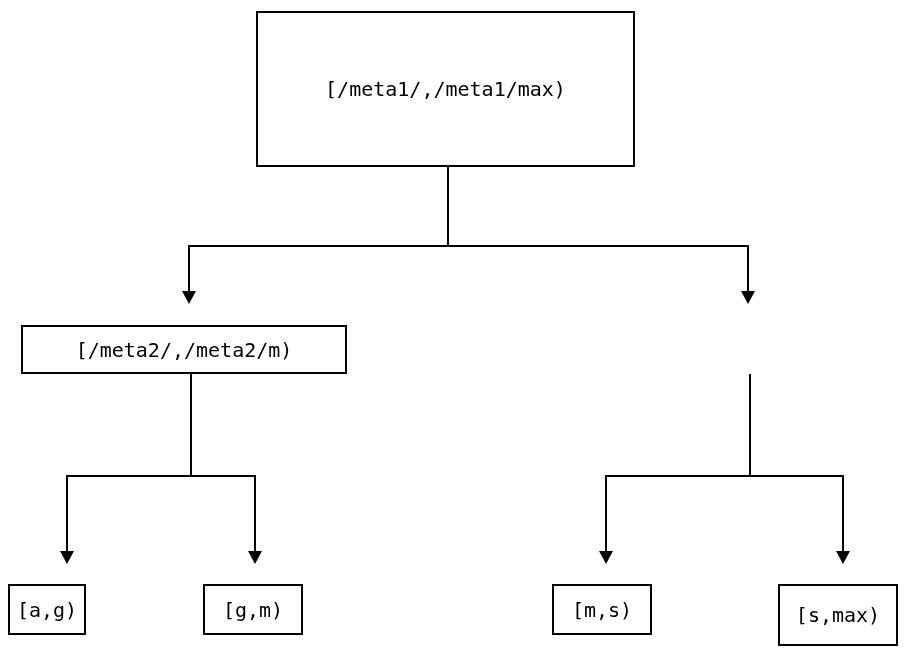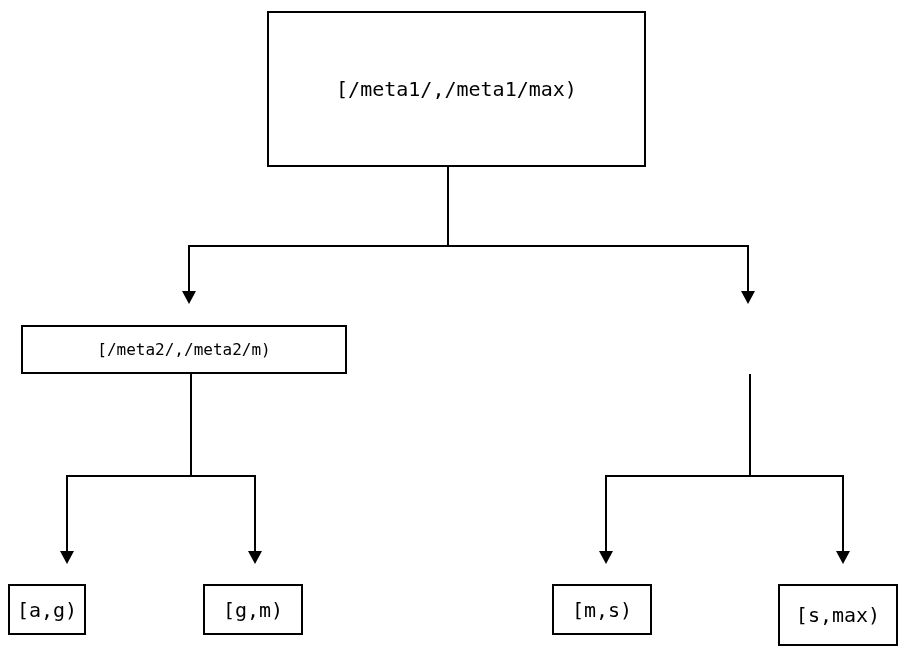--- a/index.html
+++ b/index.html
@@ -31,21 +31,21 @@
   }
   .node-label {
     display: block;
     line-height: 1;
     letter-spacing: 0px;
   }
   .node-root {
     font-size: 20px;
   }
   .node-mid {
-    font-size: 16px;
+    font-size: 20px;
   }
   .node-leaf {
     font-size: 20px;
   }
   .edge-v {
     position: absolute;
     width: 2px;
     background: #000000;
   }
   .edge-h {
@@ -60,21 +60,21 @@
     border-left: 7px solid transparent;
     border-right: 7px solid transparent;
     border-top: 13px solid #000000;
   }
 </style>
 </head>
 <body>
 
 <div id="canvas">
 
-  <div class="node node-root" style="left:267px; top:11px; width:379px; height:156px;">
+  <div class="node node-root" style="left:256px; top:11px; width:379px; height:156px;">
     <span class="node-label">[/meta1/,/meta1/max)</span>
   </div>
 
   <div class="edge-v" style="left:447px; top:167px; height:79px;"></div>
 
   <div class="edge-h" style="left:188px; top:245px; width:561px;"></div>
 
   <div class="edge-v" style="left:188px; top:245px; height:47px;"></div>
   <div class="arrowhead" style="left:182px; top:291px;"></div>
 

